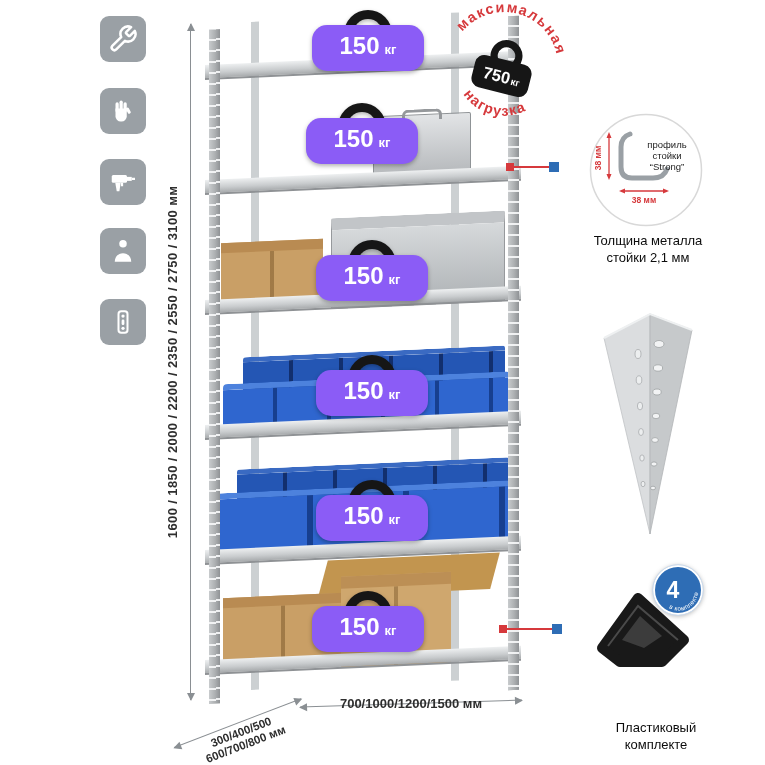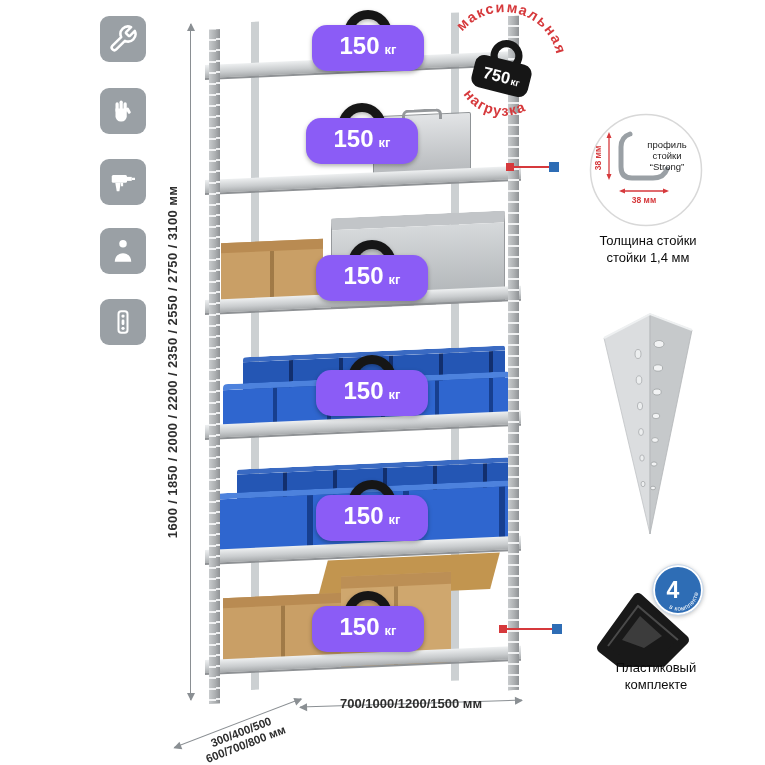--- a/index.html
+++ b/index.html
@@ -74,21 +74,21 @@
 
   
   .conn{position:absolute;height:2px;background:#d6393c;z-index:25;}
   .conn .sq-red{position:absolute;left:-1px;top:-3px;width:8px;height:8px;background:#d6393c;}
   .conn .sq-blue{position:absolute;right:-2px;top:-4px;width:10px;height:10px;background:#2e6db5;}
 
   
   .profile-circle{position:absolute;left:588px;top:112px;}
   .caption{position:absolute;text-align:center;font-size:13px;line-height:1.3;color:#0c0c0c;}
   .cap-profile{left:576px;top:233px;width:144px;}
-  .cap-foot{left:583px;top:660px;width:146px;}
+  .cap-foot{left:583px;top:720px;width:146px;}
   .angle-post{position:absolute;left:580px;top:298px;}
   .foot{position:absolute;left:586px;top:580px;}
   .badge4{position:absolute;left:652px;top:564px;z-index:41;filter:drop-shadow(0 1px 2px rgba(0,0,0,.25));}
 
   svg text{font-family:"Liberation Sans","DejaVu Sans",sans-serif;}
 </style>
 </head>
 <body>
 
 <div class="canvas">
@@ -255,22 +255,22 @@
         <polygon points="31,79 37,76.5 37,81.5" fill="#d6393c"></polygon>
         <polygon points="81,79 75,76.5 75,81.5" fill="#d6393c"></polygon>
         <text x="56" y="91" font-size="8.5" font-weight="bold" fill="#d6393c" text-anchor="middle">38 мм</text>
       </g>
       <text x="79" y="36" font-size="9.5" fill="#1c1c1c" text-anchor="middle">профиль</text>
       <text x="79" y="47" font-size="9.5" fill="#1c1c1c" text-anchor="middle">стойки</text>
       <text x="79" y="58" font-size="9.5" fill="#1c1c1c" text-anchor="middle">“Strong”</text>
     </svg>
   </div>
   <div class="caption cap-profile">
-    <div>Толщина стойки</div>
-    <div>стойки 1,4 мм</div>
+    <div>Толщина металла</div>
+    <div>стойки 2,1 мм</div>
   </div>
 
   <div class="angle-post">
     <svg viewBox="0 0 130 245" width="130" height="245">
       <polygon points="24,40 70,16 70,236" fill="#dbdddf" stroke="#c0c3c5" stroke-width="0.8"></polygon>
       <polygon points="70,16 112,32 70,236" fill="#c6c9cb" stroke="#b2b5b7" stroke-width="0.8"></polygon>
       <polyline points="24,40 70,16 112,32" fill="none" stroke="#eef0f1" stroke-width="2"></polyline>
       <g fill="#f2f3f4" stroke="#9fa3a5" stroke-width="0.8">
         <ellipse cx="79" cy="46" rx="5" ry="3.5"></ellipse>
         <ellipse cx="78" cy="70" rx="4.6" ry="3.2"></ellipse>

